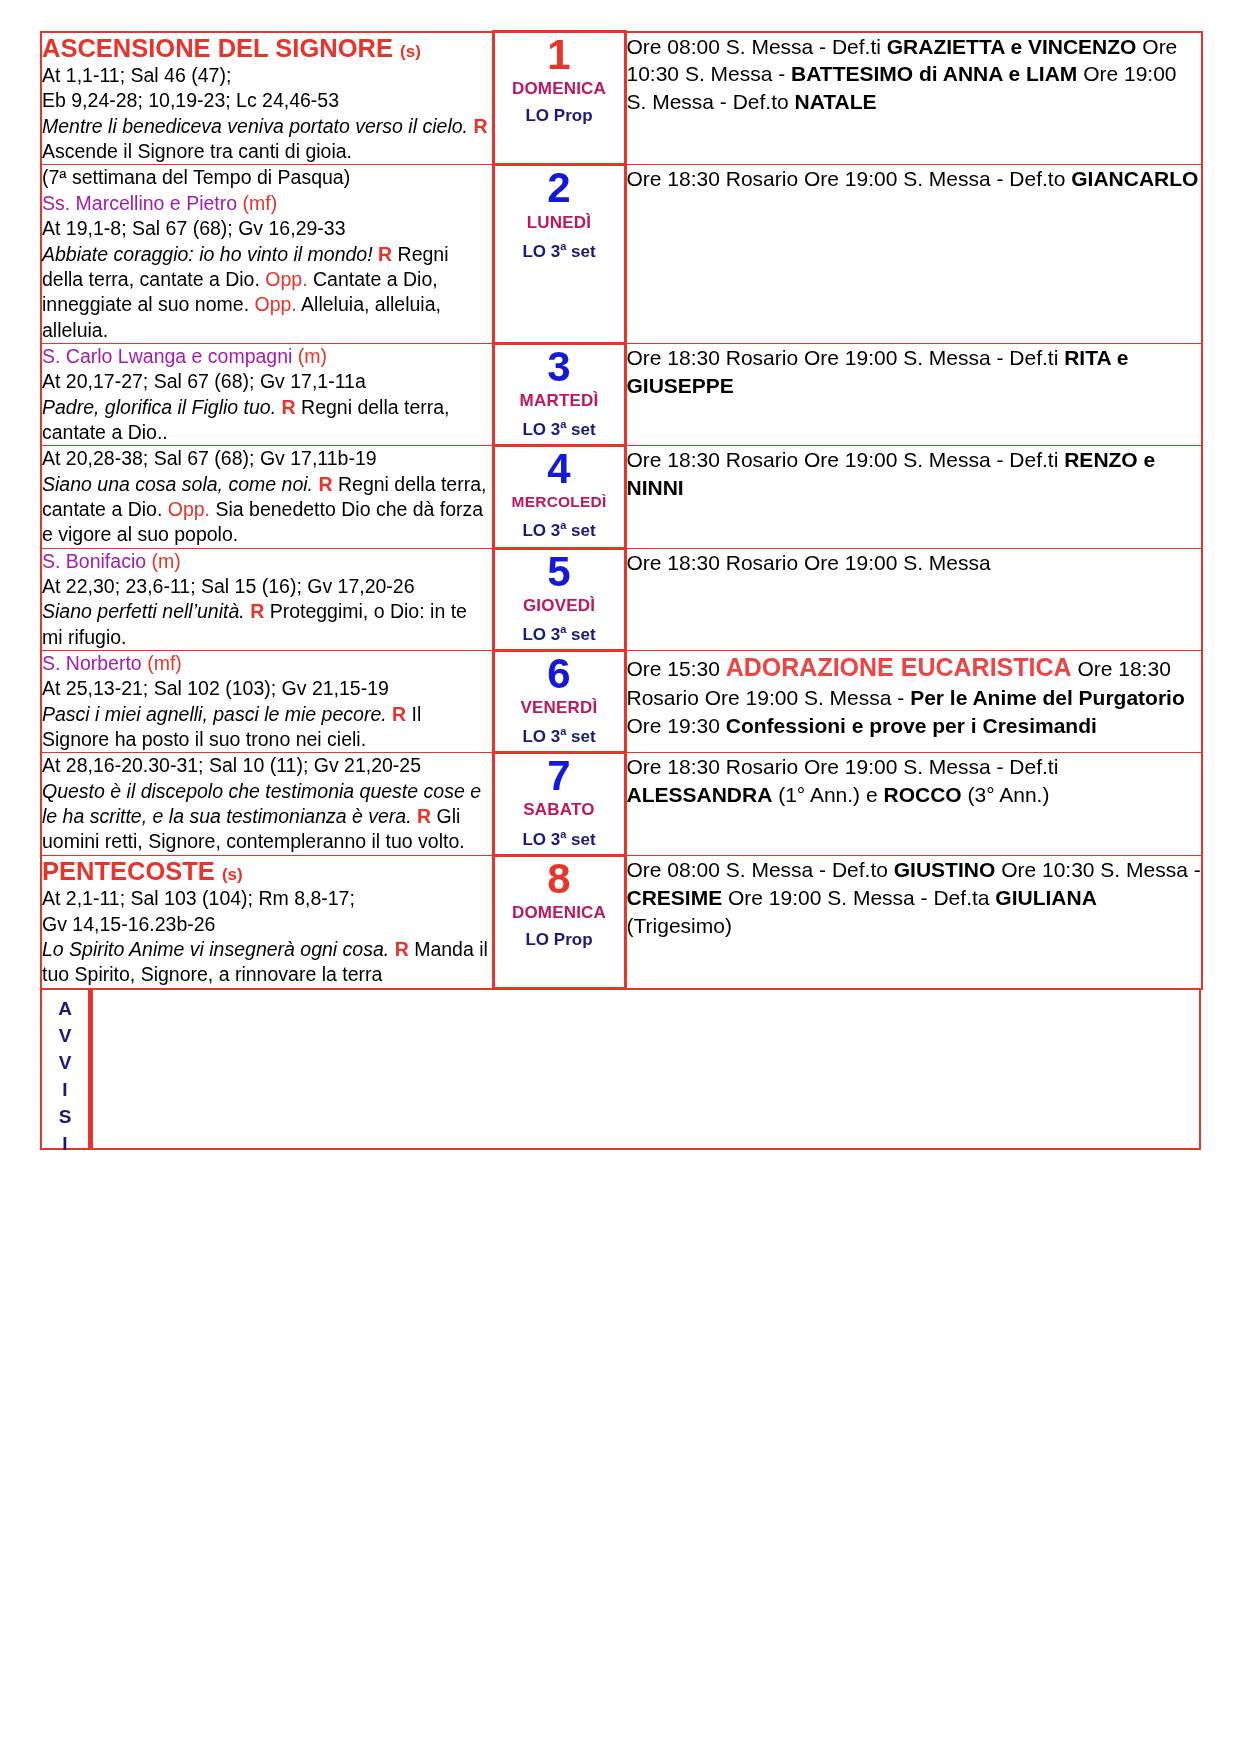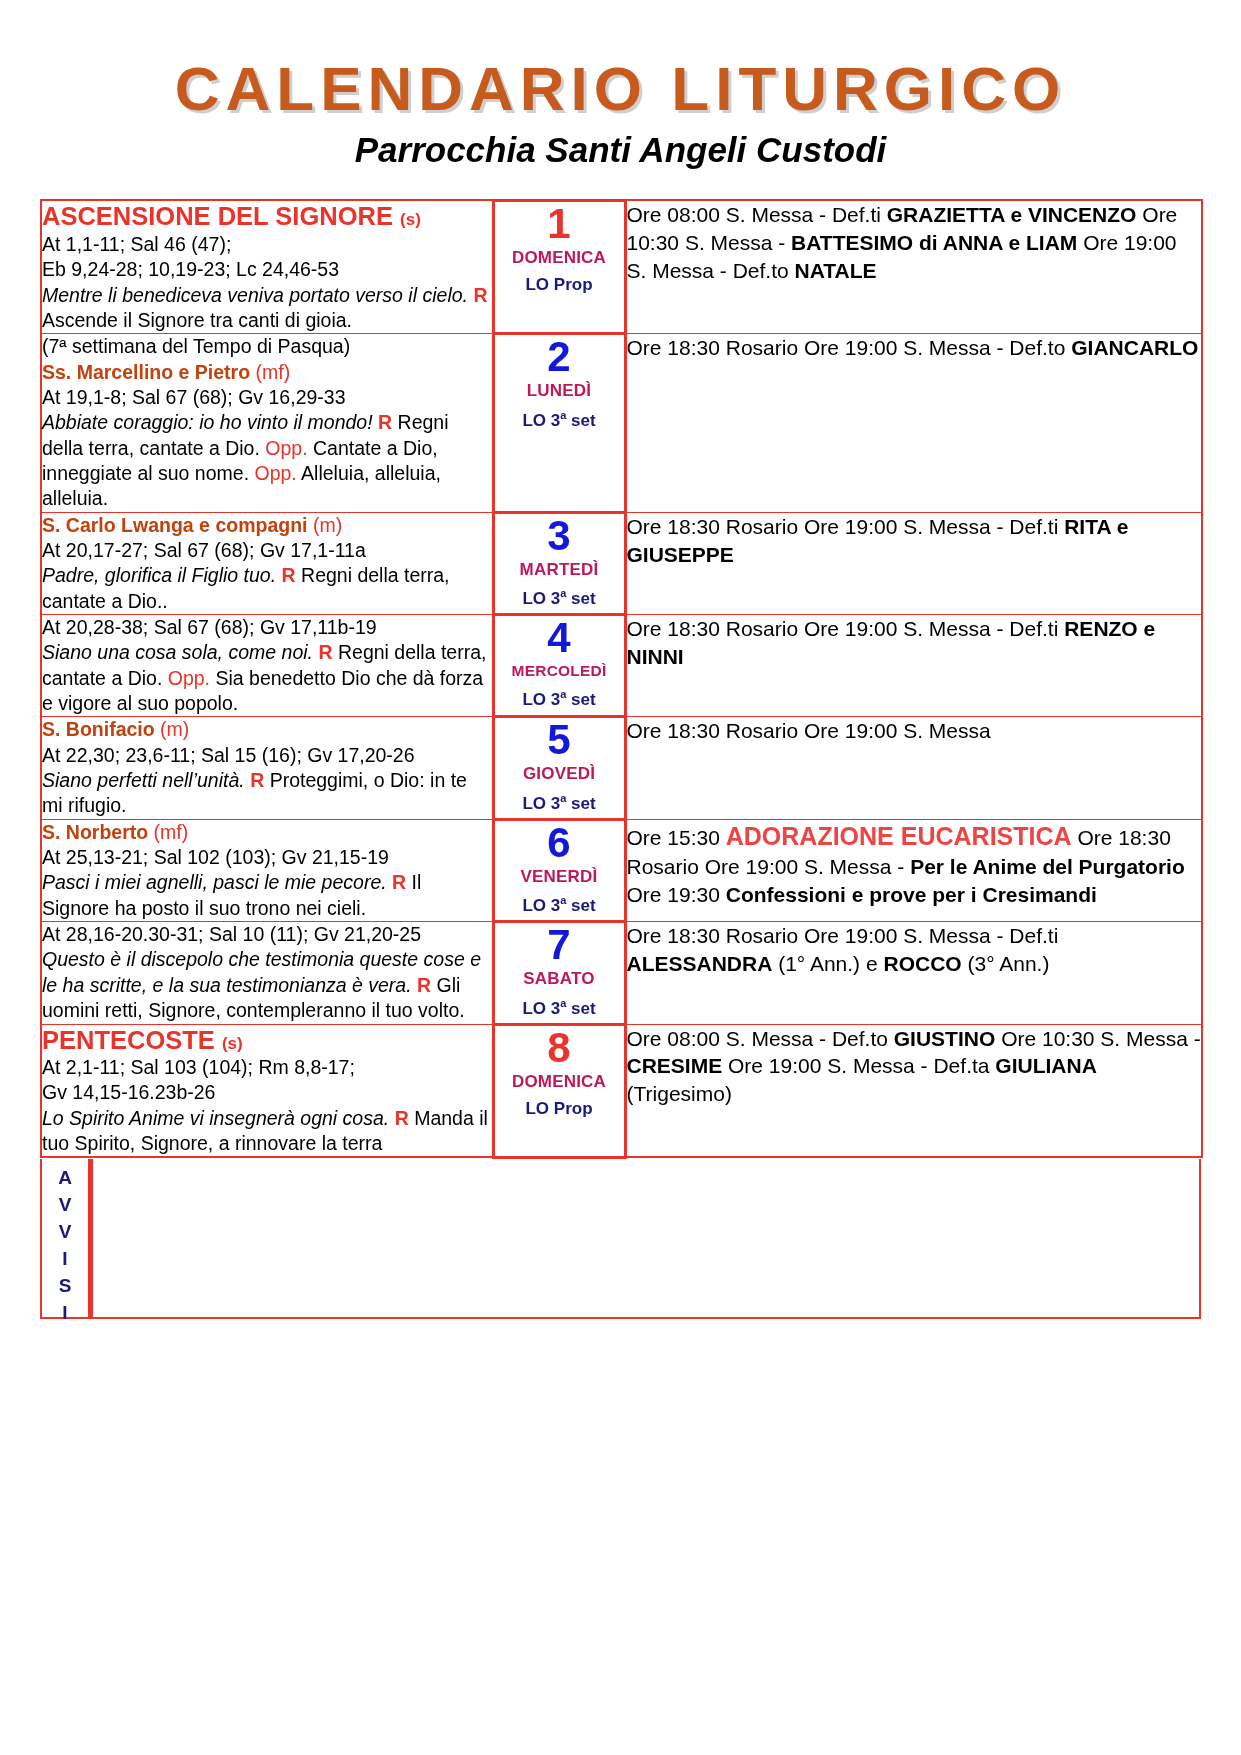--- a/index.html
+++ b/index.html
@@ -117,22 +117,22 @@
 
   
   .feast-big {
     color: #E8342A;
     font-weight: bold;
     font-size: 25.5px;
     line-height: 1.2;
   }
   .feast-big .rank { font-size: 17px; font-weight: bold; }
   .saint {
-    font-weight: bold;
-    color: #c2410c;
+    font-weight: normal;
+    color: #a21caf;
   }
   .rank-red { color: #E8342A; font-weight: normal; }
   .ital { font-style: italic; }
   .rred { color: #E8342A; font-weight: bold; }
   .opp  { color: #E8342A; }
   .bold { font-weight: bold; text-align: right; }
   .adora {
     color: #ef4444;
     font-weight: bold;
     font-size: 25px;
@@ -165,24 +165,20 @@
     color: #1A1A7A;
     line-height: 1.42;
   }
   .avvisi-body { flex: 1 1 auto; }
 </style>
 </head>
 <body>
 
 <div class="page">
 
-  <div class="masthead">
-    <div class="main-title">CALENDARIO LITURGICO</div>
-    <div class="sub-title">Parrocchia Santi Angeli Custodi</div>
-  </div>
 
   <table class="cal">
     <colgroup>
       <col class="col-left">
         <col class="col-day">
         <col class="col-right">
     </colgroup>
     <tbody id="cal-body">
         <tr class="row">
           <td class="cell-left"><span class="ln feast-big">ASCENSIONE DEL SIGNORE <span class="rank">(s)</span></span><span class="ln">At 1,1-11; Sal 46 (47);</span><span class="ln">Eb 9,24-28; 10,19-23; Lc 24,46-53</span><span><span class="ital">Mentre li benediceva veniva portato verso il cielo.</span> <span class="rred">R</span> Ascende il Signore tra canti di gioia.</span></td>

